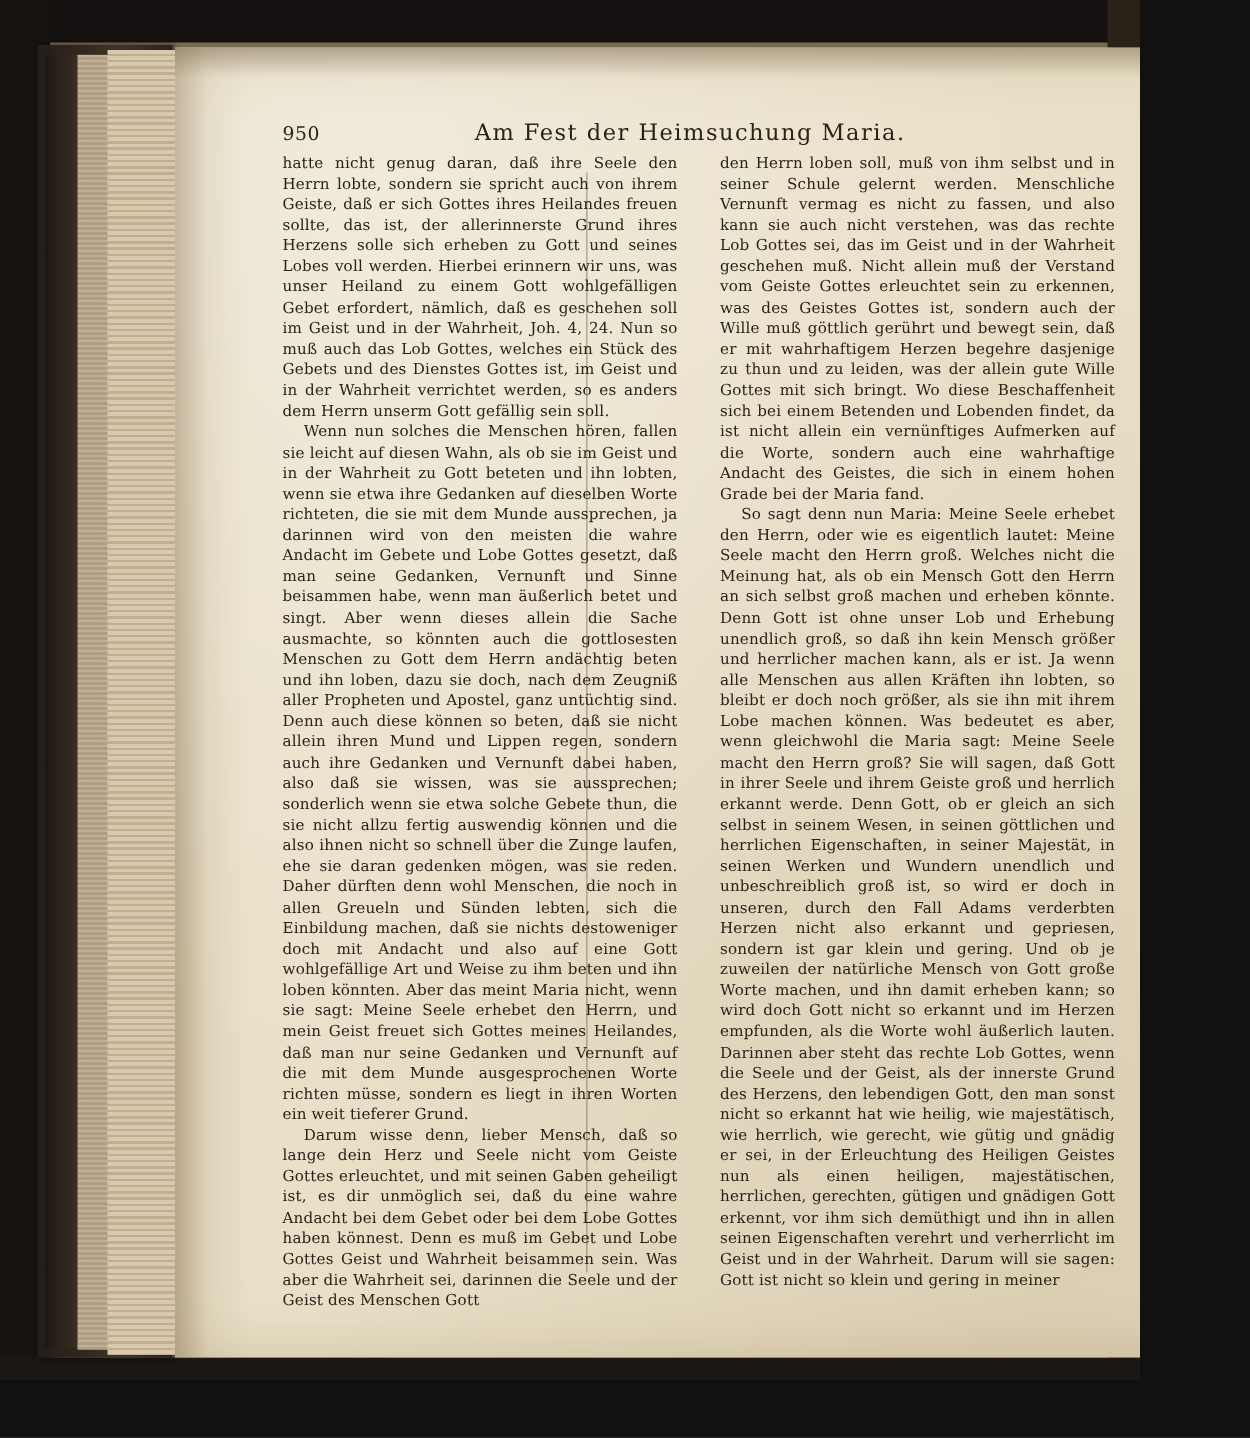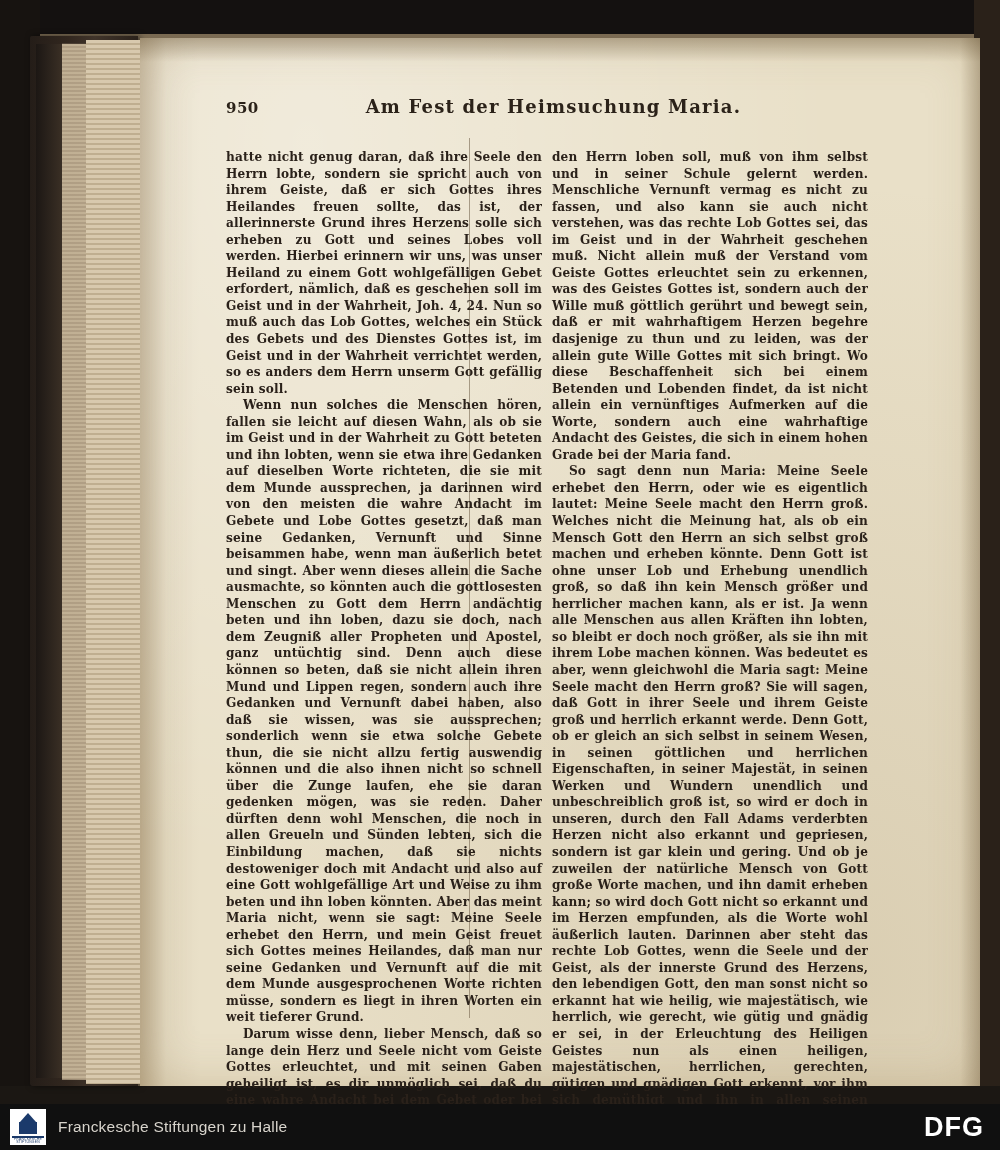--- a/index.html
+++ b/index.html
@@ -19,25 +19,24 @@
     width: 1000px;
     height: 1150px;
     background: #111111;
   }
 
   
   .scan {
     position: absolute;
     left: 0;
     top: 0;
-    width: 1000px;
+    width: 912px;
     height: 1104px;
     background: #7a6a52;
     overflow: hidden;
-    font-weight: bold;
   }
 
   
   .backdrop-left {
     position: absolute;
     left: 0; top: 0;
     width: 40px; height: 1104px;
     background: #171310;
   }
   .backdrop-right {
@@ -151,25 +150,25 @@
     flex: 1;
     text-align: center;
     font-size: 18px;
     letter-spacing: 1.2px;
     margin-right: 38px;
   }
 
   .columns {
     position: absolute;
     left: 86px;
-    top: 111px;
+    top: 84px;
     width: 672px;
     height: 880px;
     display: flex;
-    gap: 10px;
+    gap: 34px;
   }
   .col {
     width: 316px;
     position: relative;
   }
   .col-rule {
     position: absolute;
     left: 329px;
     top: 100px;
     width: 1px;
@@ -305,25 +304,14 @@
         </div>
         <div class="col">
           <p class="noindent">den Herrn loben soll, muß von ihm selbst und in seiner Schule gelernt werden. Menschliche Vernunft vermag es nicht zu fassen, und also kann sie auch nicht verstehen, was das rechte Lob Gottes sei, das im Geist und in der Wahrheit geschehen muß. Nicht allein muß der Verstand vom Geiste Gottes erleuchtet sein zu erkennen, was des Geistes Gottes ist, sondern auch der Wille muß göttlich gerührt und bewegt sein, daß er mit wahrhaftigem Herzen begehre dasjenige zu thun und zu leiden, was der allein gute Wille Gottes mit sich bringt. Wo diese Beschaffenheit sich bei einem Betenden und Lobenden findet, da ist nicht allein ein vernünftiges Aufmerken auf die Worte, sondern auch eine wahrhaftige Andacht des Geistes, die sich in einem hohen Grade bei der Maria fand.</p>
           <p>So sagt denn nun Maria: Meine Seele erhebet den Herrn, oder wie es eigentlich lautet: Meine Seele macht den Herrn groß. Welches nicht die Meinung hat, als ob ein Mensch Gott den Herrn an sich selbst groß machen und erheben könnte. Denn Gott ist ohne unser Lob und Erhebung unendlich groß, so daß ihn kein Mensch größer und herrlicher machen kann, als er ist. Ja wenn alle Menschen aus allen Kräften ihn lobten, so bleibt er doch noch größer, als sie ihn mit ihrem Lobe machen können. Was bedeutet es aber, wenn gleichwohl die Maria sagt: Meine Seele macht den Herrn groß? Sie will sagen, daß Gott in ihrer Seele und ihrem Geiste groß und herrlich erkannt werde. Denn Gott, ob er gleich an sich selbst in seinem Wesen, in seinen göttlichen und herrlichen Eigenschaften, in seiner Majestät, in seinen Werken und Wundern unendlich und unbeschreiblich groß ist, so wird er doch in unseren, durch den Fall Adams verderbten Herzen nicht also erkannt und gepriesen, sondern ist gar klein und gering. Und ob je zuweilen der natürliche Mensch von Gott große Worte machen, und ihn damit erheben kann; so wird doch Gott nicht so erkannt und im Herzen empfunden, als die Worte wohl äußerlich lauten. Darinnen aber steht das rechte Lob Gottes, wenn die Seele und der Geist, als der innerste Grund des Herzens, den lebendigen Gott, den man sonst nicht so erkannt hat wie heilig, wie majestätisch, wie herrlich, wie gerecht, wie gütig und gnädig er sei, in der Erleuchtung des Heiligen Geistes nun als einen heiligen, majestätischen, herrlichen, gerechten, gütigen und gnädigen Gott erkennt, vor ihm sich demüthigt und ihn in allen seinen Eigenschaften verehrt und verherrlicht im Geist und in der Wahrheit. Darum will sie sagen: Gott ist nicht so klein und gering in meiner</p>
         </div>
       </div>
     </div>
 
   </div>
 
-  <div class="bottombar">
-    <div class="logo-mark">
-      <div class="tower"></div>
-      <div class="body"></div>
-      <div class="cap"></div>
-      <div class="txt">FRANCKESCHE STIFTUNGEN</div>
-    </div>
-    <div class="inst-name">Franckesche Stiftungen zu Halle</div>
-    <div class="spacer"></div>
-    <div class="dfg">DFG</div>
-  </div>
 
 </div>
 
 </body></html>

